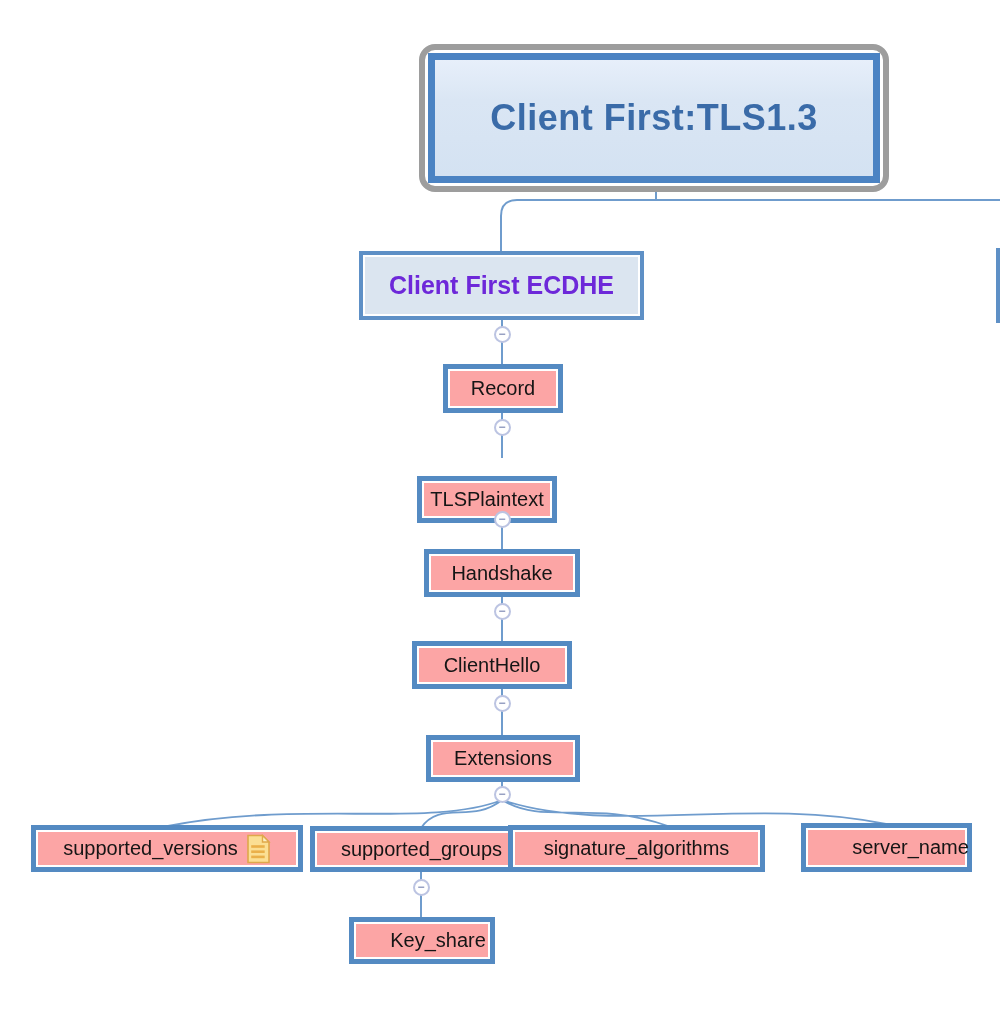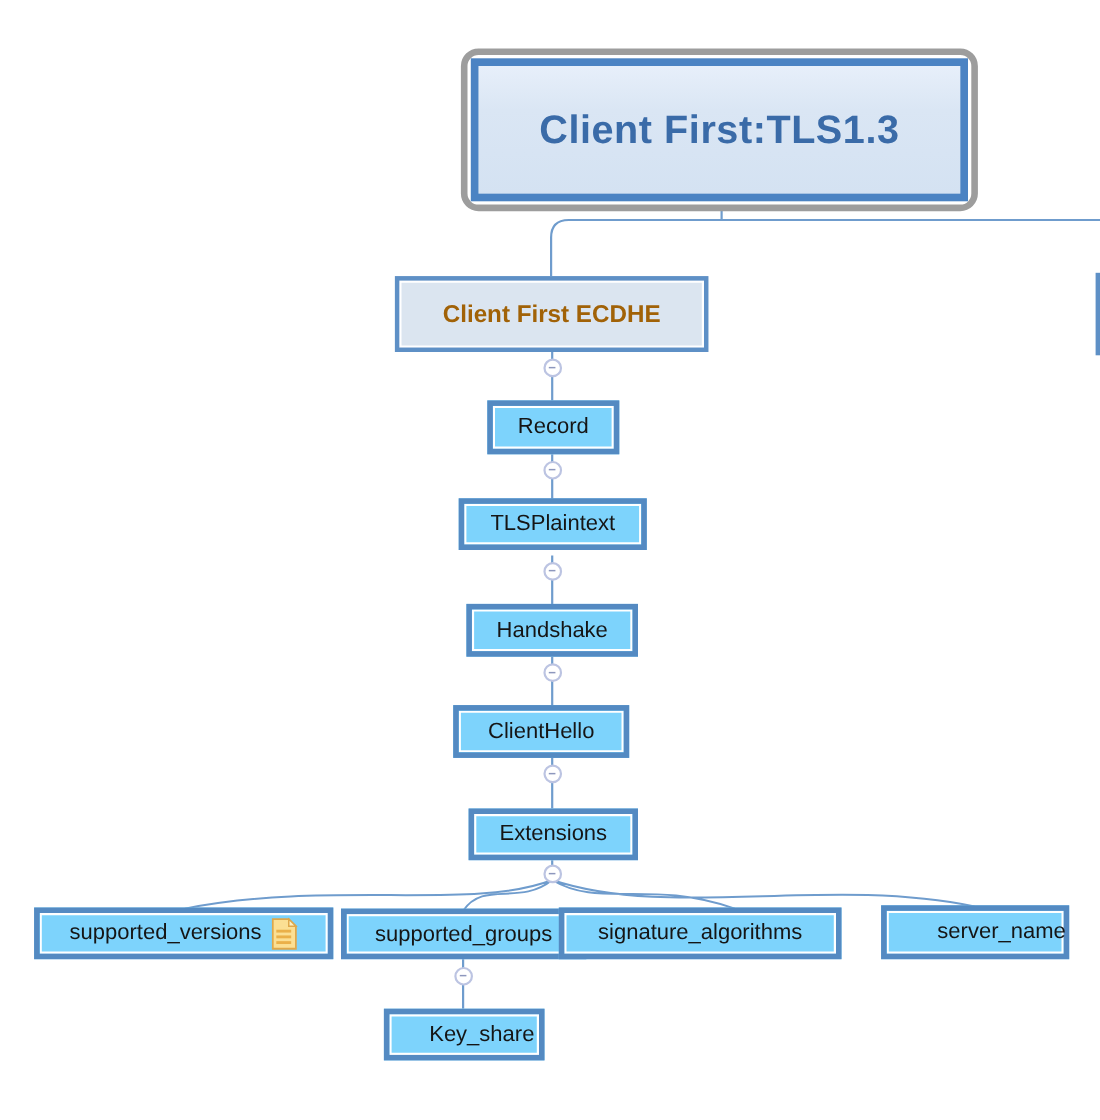--- a/index.html
+++ b/index.html
@@ -10,34 +10,34 @@
     font-family:"Liberation Sans", sans-serif;
     overflow:hidden;
   }
   svg.wires{position:absolute;left:0;top:0;width:1000px;height:1018px;pointer-events:none;}
 
   
   .node{
     position:absolute;
     box-sizing:border-box;
     border:5px solid #548ac2;
-    background:#7dd3fc;
+    background:#fca5a5;
     box-shadow:inset 0 0 0 2px #ffffff;
     display:flex;align-items:center;justify-content:center;
     font-size:20px;color:#151515;font-weight:500;
     white-space:nowrap;
     gap:8px;
   }
 
   
   .node-main{
     border-width:4px;border-color:#5e90c6;
     background:#dbe5f0;
     box-shadow:inset 0 0 0 2px #ffffff;
-    font-size:22px;font-weight:600;color:#a16207;
+    font-size:25px;font-weight:600;color:#6d28d9;
   }
 
   
   .root-outer{
     position:absolute;left:419px;top:44px;width:470px;height:148px;
     box-sizing:border-box;
     border:6px solid #9d9d9d;border-radius:16px;
     background:#ffffff;
     padding:3px;
   }
@@ -92,21 +92,21 @@
   <div class="root-outer">
     <div class="root-inner">Client First:TLS1.3</div>
   </div>
 
   <div class="partial-node"></div>
 
   <div class="node node-main" style="left:359px;top:251px;width:285px;height:69px;">Client First ECDHE</div>
 
   <div class="node" style="left:443px;top:364px;width:120px;height:49px;">Record</div>
 
-  <div class="node" style="left:417px;top:453px;width:171px;height:47px;">TLSPlaintext</div>
+  <div class="node" style="left:417px;top:476px;width:140px;height:47px;">TLSPlaintext</div>
 
   <div class="node" style="left:424px;top:549px;width:156px;height:48px;">Handshake</div>
 
   <div class="node" style="left:412px;top:641px;width:160px;height:48px;">ClientHello</div>
 
   <div class="node" style="left:426px;top:735px;width:154px;height:47px;">Extensions</div>
 
   <div class="node" style="left:31px;top:825px;width:272px;height:47px;">
     <span>supported_versions</span>
     <span>

